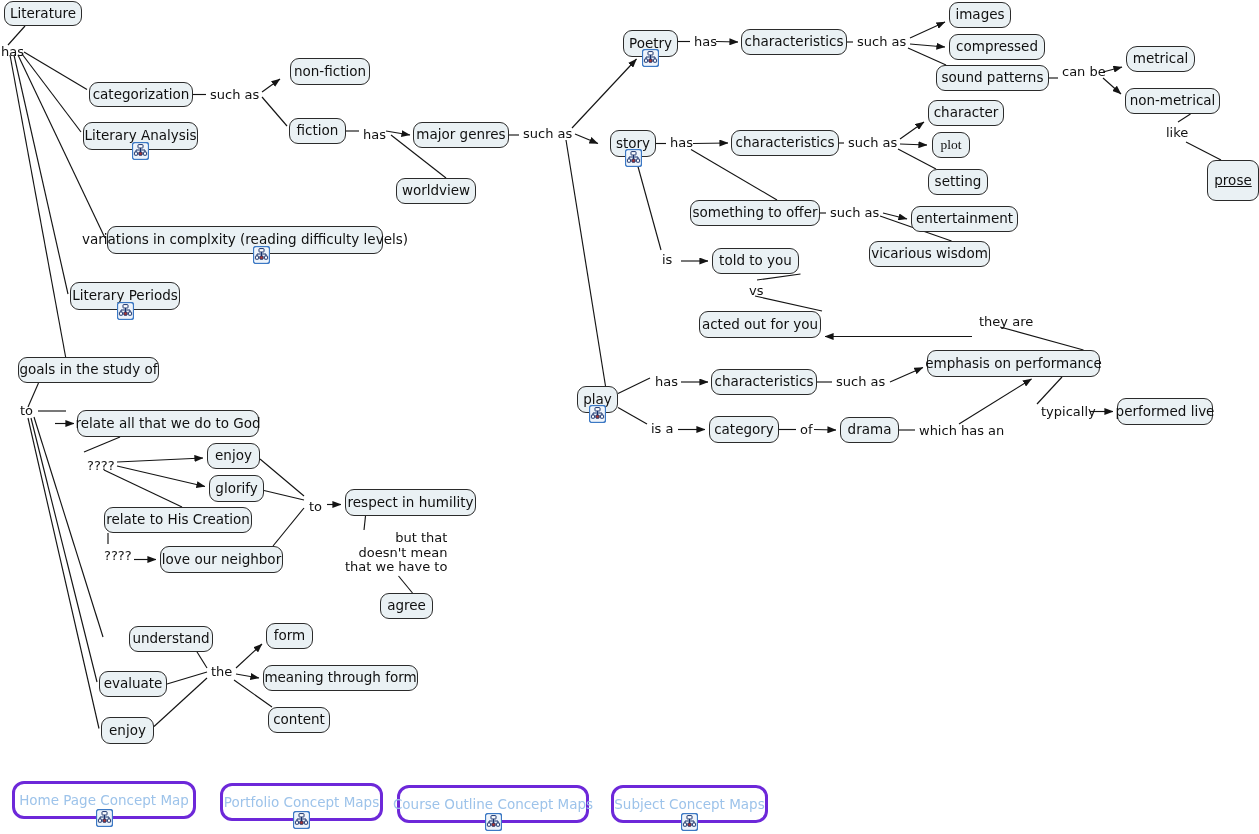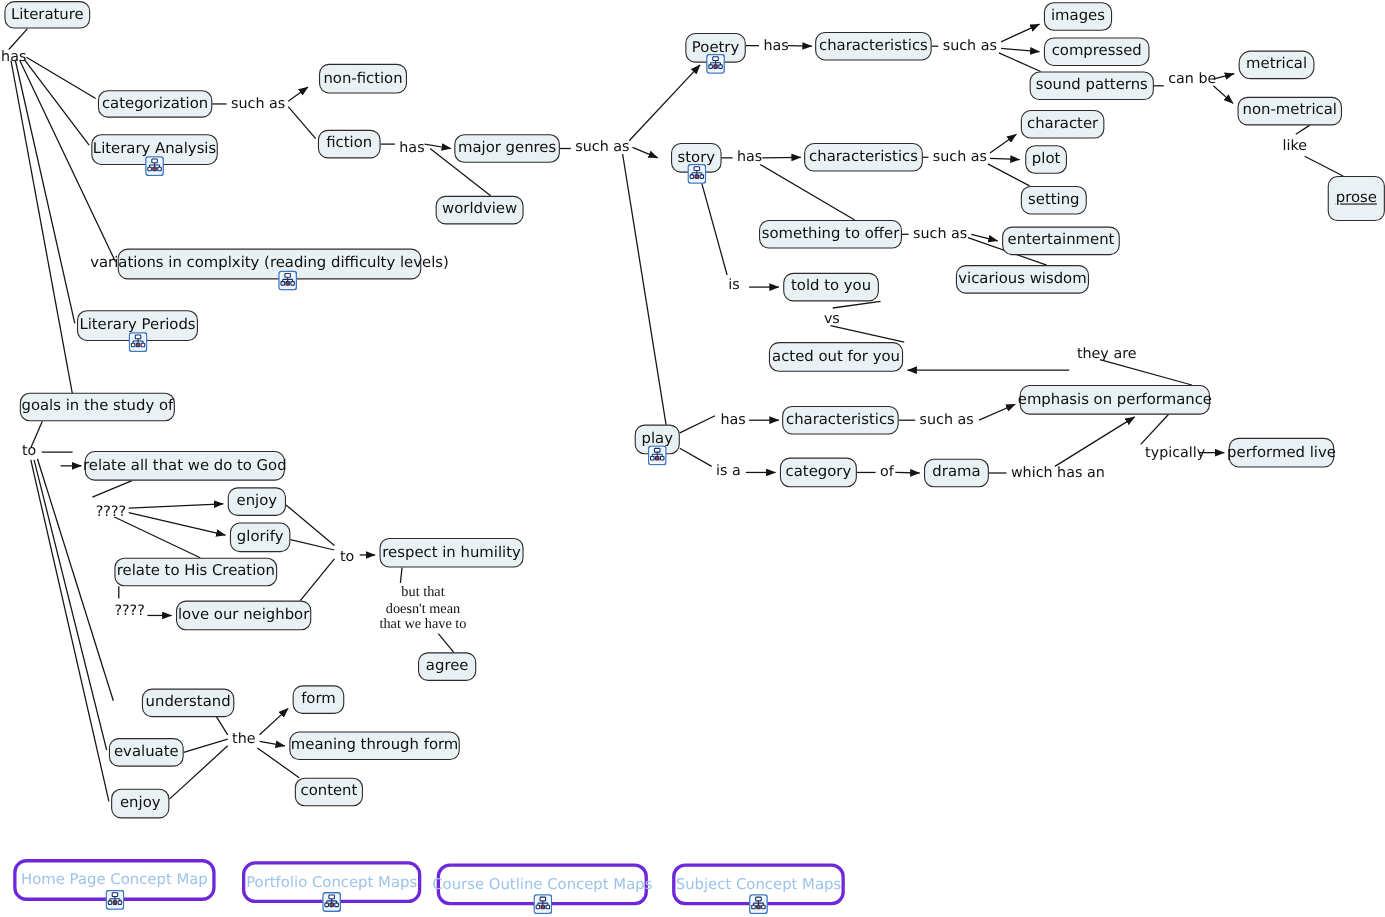--- a/index.html
+++ b/index.html
@@ -51,22 +51,21 @@
   .elabel {
     position: absolute;
     font-size: 13px;
     color: #111;
     white-space: nowrap;
     line-height: 1.12;
     background: transparent;
   }
   .elabel.multi {
     white-space: pre;
-    text-align: center;
-    font-family: Liberation Serif, serif;
+    text-align: right;
   }
   
   .mapicon {
     position: absolute;
     width: 17px;
     height: 18px;
     cursor: pointer;
   }
   .mapicon svg { display: block; }
 
@@ -293,21 +292,21 @@
           <rect x="6.9" y="10" width="3.2" height="3.2" rx="0.5" fill="#c0392b" stroke="#16306b" stroke-width="1"></rect>
           <rect x="11.4" y="10" width="3.2" height="3.2" rx="0.5" fill="#ffffff" stroke="#16306b" stroke-width="1"></rect>
         </svg>
       </div>
       <div class="node" style="left: 731px; top: 130px; width: 108px; height: 26px;">
         <span class="label">characteristics</span>
       </div>
       <div class="node" style="left: 928px; top: 100px; width: 76px; height: 26px;">
         <span class="label">character</span>
       </div>
-      <div class="node" style="left: 932px; top: 132px; width: 38px; height: 26px;">
+      <div class="node" style="left: 932px; top: 132px; width: 38px; height: 26px; font-family: Liberation Serif, serif;">
         <span class="label">plot</span>
       </div>
       <div class="node" style="left: 928px; top: 169px; width: 60px; height: 26px;">
         <span class="label">setting</span>
       </div>
       <div class="node" style="left: 690px; top: 200px; width: 130px; height: 26px;">
         <span class="label">something to offer</span>
       </div>
       <div class="node" style="left: 911px; top: 206px; width: 107px; height: 26px;">
         <span class="label">entertainment</span>

